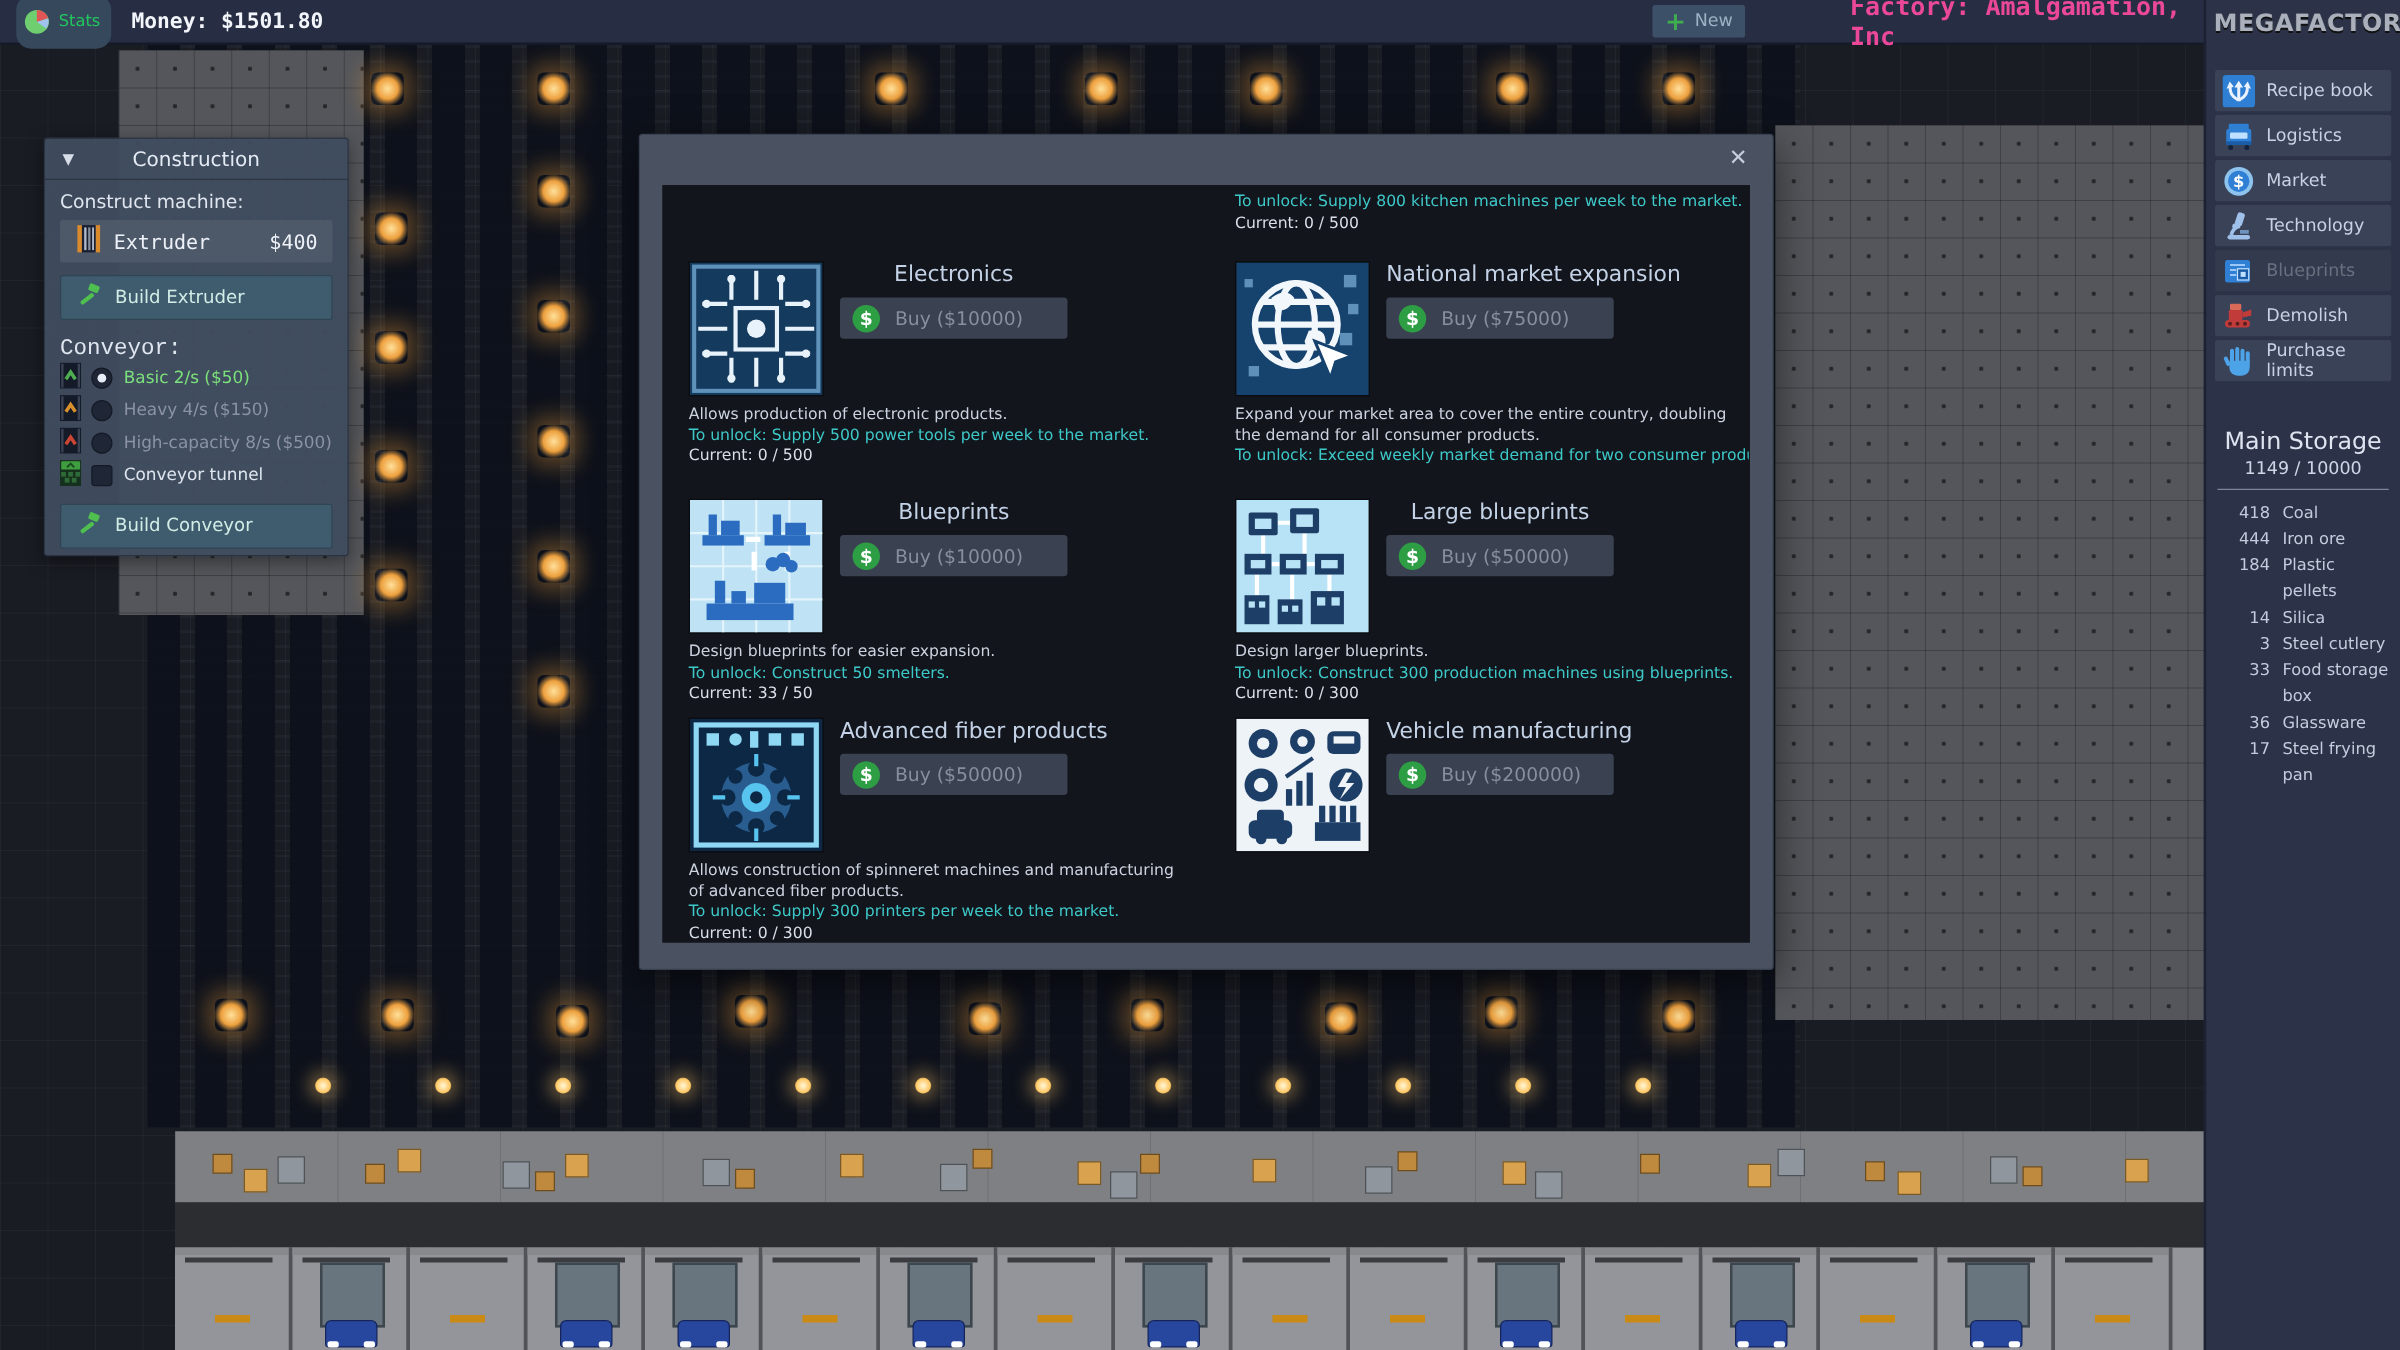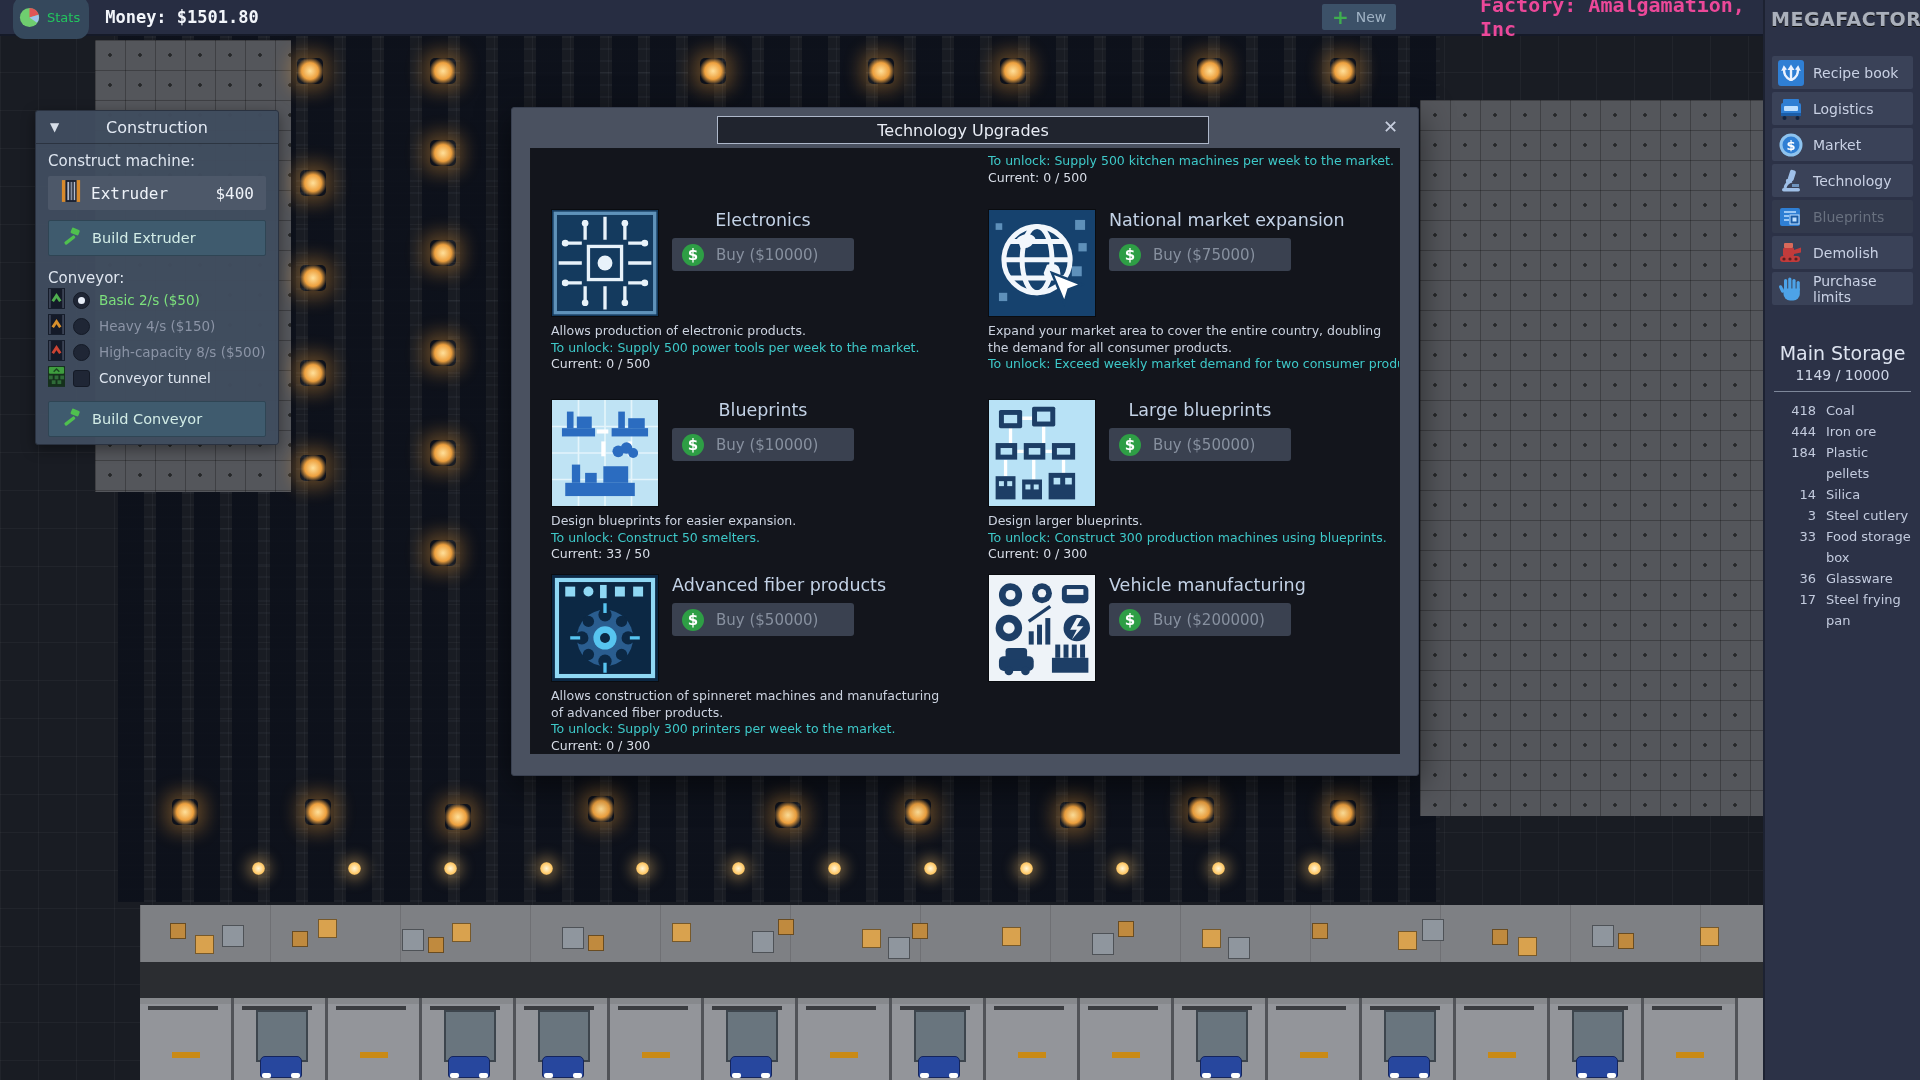--- a/index.html
+++ b/index.html
@@ -78,21 +78,21 @@
   .collapse{position:absolute;left:14px;font-size:12px;color:#d7dee8;cursor:pointer;}
   .cons-body{padding:8px 12px 0;}
   .sel-label{font-size:15px;}
   .machine-row{margin-top:6px;height:34px;background:#4d5869;border-radius:2px;display:flex;align-items:center;}
   .machine-row .mi{margin:0 10px 0 13px;}
   .machine-name{font-size:16px;color:#eef2f8;}
   .machine-price{margin-left:auto;margin-right:12px;font-size:16px;color:#eef2f8;}
   .build-btn{margin-top:10px;height:34px;background:#3f5b6e;border:1px solid #2f4554;border-radius:2px;
     display:flex;align-items:center;font-size:14.5px;color:#d2ece6;cursor:pointer;}
   .build-btn .ic{margin:0 10px 0 13px;}
-  .conv-label{margin-top:13px;font-size:15px;}
+  .conv-label{margin-top:13px;font-size:18px;font-family:Liberation Mono, monospace;}
   .opt{display:flex;align-items:center;height:26px;font-size:13.5px;}
   .opt .belt{margin-left:0;margin-right:8px;flex:none;}
   .radio{width:15px;height:15px;border-radius:50%;background:#1f2635;border:1px solid #141a26;
     margin-right:9px;flex:none;position:relative;}
   .radio.sel::after{content:"";position:absolute;left:4px;top:4px;width:7px;height:7px;border-radius:50%;background:#e8eef8;}
   .checkbox{width:15px;height:15px;border-radius:3px;background:#1f2635;border:1px solid #141a26;margin-right:9px;flex:none;}
   .opt-green{color:#7ce07c;}
   .opt-gray{color:#8b94a6;}
 
   
@@ -590,28 +590,25 @@
           <rect x="11" y="2" width="10" height="7" rx="1.5" transform="rotate(22 16 5)"></rect>
               </g>
             </svg>
         </span>
         <span>Build Conveyor</span>
       </div>
     </div>
   </div>
 
   <div class="modal">
-    <div class="m-title">
-      <span>Technology Upgrades</span>
-    </div>
     <span class="m-close">✕</span>
     <div class="m-content">
 
       <div class="partial">
-        <div class="tu-unlock">To unlock: Supply 500 kitchen machines per week to the market.</div>
+        <div class="tu-unlock">To unlock: Supply 800 kitchen machines per week to the market.</div>
         <div class="tu-current">Current: 0 / 500</div>
       </div>
 
       <div class="tu-card col-l row-1">
         <div class="tu-head">
           <div class="tu-icon">
             <svg viewBox="0 0 64 64">
                 <rect width="64" height="64" fill="#143a5e"></rect>
                 <rect x="2" y="2" width="60" height="60" fill="none" stroke="#5f92ba" stroke-width="2"></rect>
             <g stroke="#e8f2fa" stroke-width="2" fill="none">

